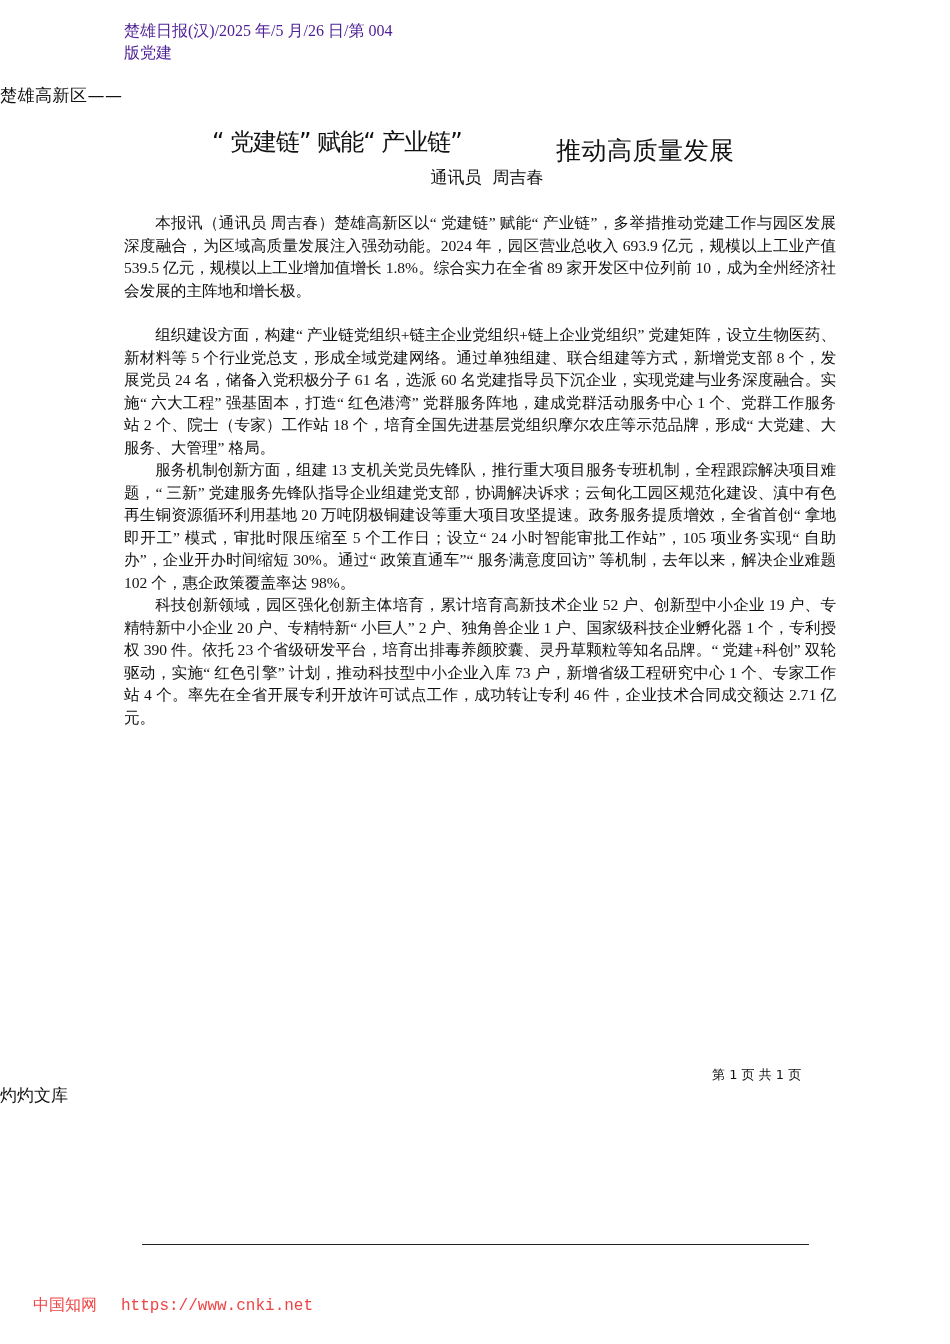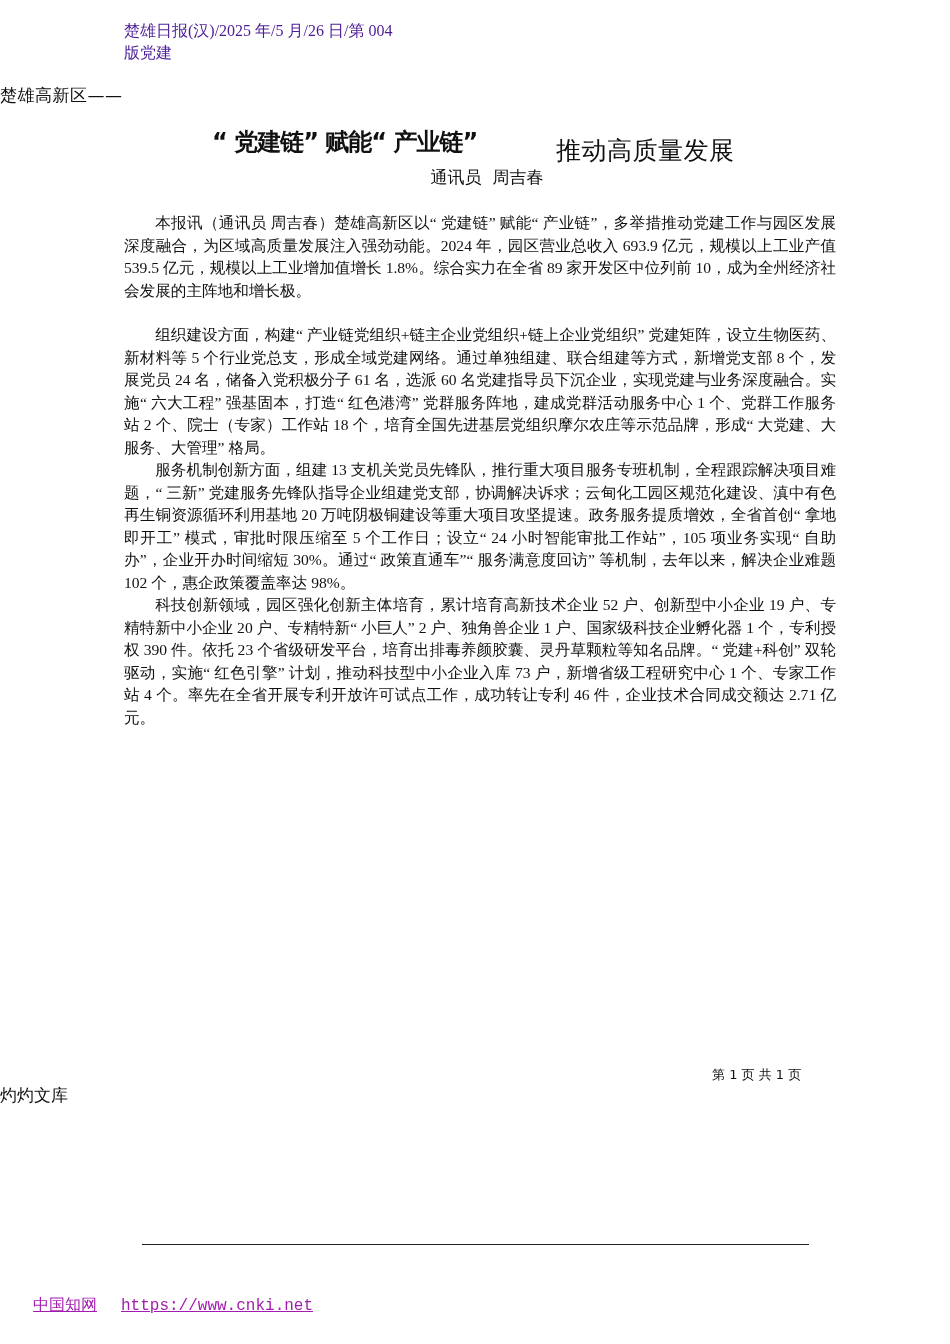--- a/index.html
+++ b/index.html
@@ -1,29 +1,29 @@
 <!DOCTYPE html>
 <html><head>
   <meta charset="utf-8">
   <style>
     html, body { margin: 0; padding: 0; background: #ffffff; }
     body { width: 950px; height: 1344px; position: relative; overflow: hidden; color: #111; font-family: "DejaVu Sans", sans-serif; }
     .masthead { position: absolute; left: 124px; top: 20px; width: 300px; font-family: "Liberation Serif", "DejaVu Serif", serif; font-size: 16px; line-height: 22px; color: #4c1d95; }
     .kicker { position: absolute; left: 0; width: 950px; top: 84px; text-align: left; font-size: 17px; letter-spacing: 0.5px; }
-    .title-left { position: absolute; left: 212px; top: 126px; font-size: 24px; font-weight: bold; letter-spacing: -1px; }
+    .title-left { position: absolute; left: 212px; top: 126px; font-size: 24px; font-weight: normal; letter-spacing: -1px; }
     .title-right { position: absolute; left: 556px; top: 134px; font-size: 25px; letter-spacing: 0.5px; }
     .byline { position: absolute; left: 0; width: 950px; top: 166px; text-align: center; font-size: 17px; padding-left: 12px; }
     .byline span { display: inline-block; margin-left: 0; }
     .article { position: absolute; left: 124px; top: 212px; width: 712px; font-family: Liberation Serif, serif; font-size: 15.6px; line-height: 22.5px; text-align: justify; }
     .article p { margin: 0; text-indent: 2em; }
     .article p.first { margin-bottom: 22px; }
     .page-num { position: absolute; left: 712px; top: 1066px; font-size: 13px; font-family: "DejaVu Sans", sans-serif; }
     .library { position: absolute; left: 0; top: 1084px; font-size: 17px; }
     .rule { position: absolute; left: 142px; top: 1244px; width: 667px; height: 0; border-top: 1.5px solid #222; }
-    .watermark { position: absolute; left: 33px; top: 1295px; font-size: 16px; color: #a21caf; font-family: "DejaVu Serif", serif; text-decoration: underline; }
+    .watermark { position: absolute; left: 33px; top: 1295px; font-size: 16px; color: #ef4444; font-family: "DejaVu Serif", serif; }
     .watermark .site { margin-right: 24px; }
     .watermark .url { font-family: "Liberation Mono", "DejaVu Sans Mono", monospace; }
   </style>
 </head>
 <body>
 
 <div class="masthead">
   <div>楚雄日报(汉)/2025 年/5 月/26 日/第 004</div>
   <div>版党建</div>
 </div>

